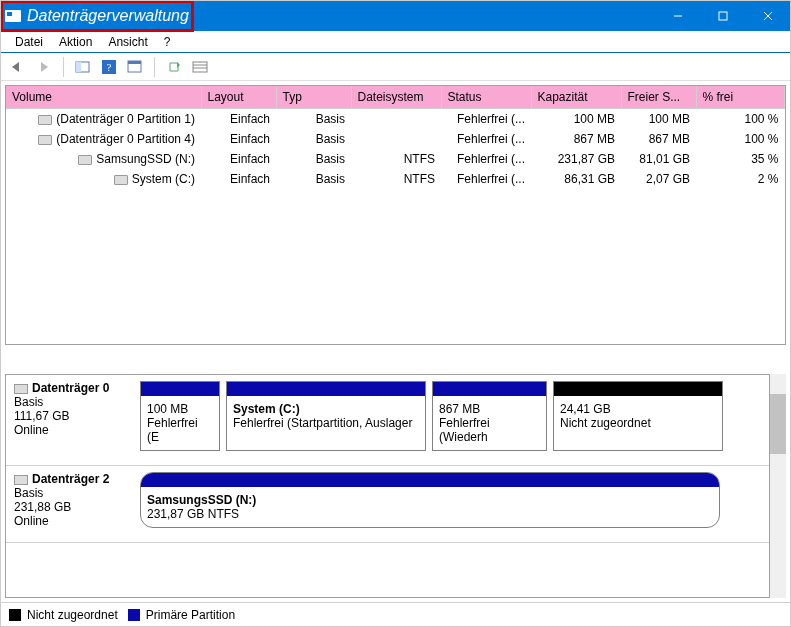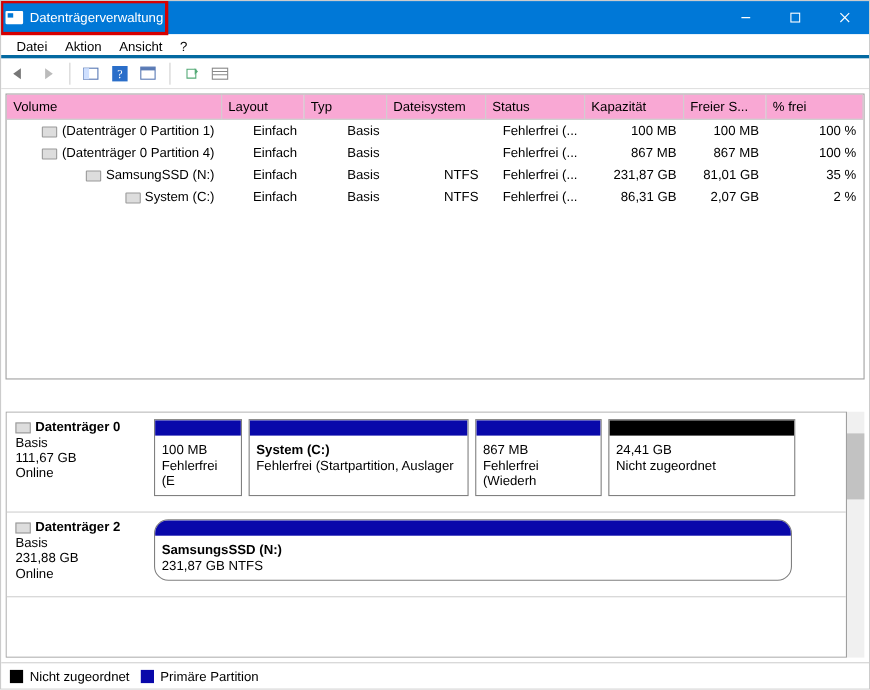--- a/index.html
+++ b/index.html
@@ -2,25 +2,25 @@
 <html><head>
 <meta charset="utf-8">
 <style>
   * { box-sizing: border-box; }
   html, body { margin: 0; padding: 0; font-family: "Segoe UI", Tahoma, sans-serif; font-size: 12px; color: #000; background: #fff; }
   .window { width: 791px; height: 627px; border: 1px solid #ccc; display: flex; flex-direction: column; overflow: hidden; }
   .titlebar { background: #0078d7; color: #fff; height: 30px; display: flex; align-items: center; }
   .titlebar-left { display: flex; align-items: center; padding: 0 4px; height: 100%; outline: 3px solid #d60000; outline-offset: -2px; }
   .title-icon { width: 16px; height: 12px; background: #fff; margin-right: 6px; border-radius: 1px; position: relative; }
   .title-icon::before { content: ""; position: absolute; left: 2px; top: 2px; width: 5px; height: 4px; background: #0078d7; }
-  .title-text { font-size: 12px; }
+  .title-text { font-size: 16px; font-style: italic; }
   .titlebar-buttons { margin-left: auto; display: flex; height: 100%; }
   .titlebar-btn { width: 45px; display: flex; align-items: center; justify-content: center; }
   .titlebar-btn svg { stroke: #fff; fill: none; }
-  .menubar { height: 22px; display: flex; align-items: flex-start; padding: 2px 6px; border-bottom: 3px solid #0369a1; }
+  .menubar { height: 22px; display: flex; align-items: flex-start; padding: 2px 6px; border-bottom: 1px solid #0369a1; }
   .menubar-item { padding: 2px 8px; }
   .toolbar { height: 28px; display: flex; align-items: center; padding: 2px 6px; gap: 4px; border-bottom: 1px solid #e0e0e0; }
   .tool-sep { width: 1px; height: 20px; background: #d0d0d0; margin: 0 4px; }
   .tool-btn { width: 22px; height: 20px; display: flex; align-items: center; justify-content: center; border: 1px solid transparent; }
   .tool-btn svg { display: block; }
   .split { flex: 1; display: flex; flex-direction: column; overflow: hidden; }
   .top-pane { border: 1px solid #a0a0a0; margin: 4px; flex: 0 0 260px; overflow: auto; }
   table.vol { width: 100%; border-collapse: collapse; font-size: 12px; }
   table.vol th { text-align: left; font-weight: 400; padding: 4px 6px; background: #f9a8d4; border-right: 1px solid #d0d0d0; border-bottom: 1px solid #d0d0d0; white-space: nowrap; margin-left: 44px; }
   table.vol td { padding: 3px 6px; white-space: nowrap; text-align: right; }

